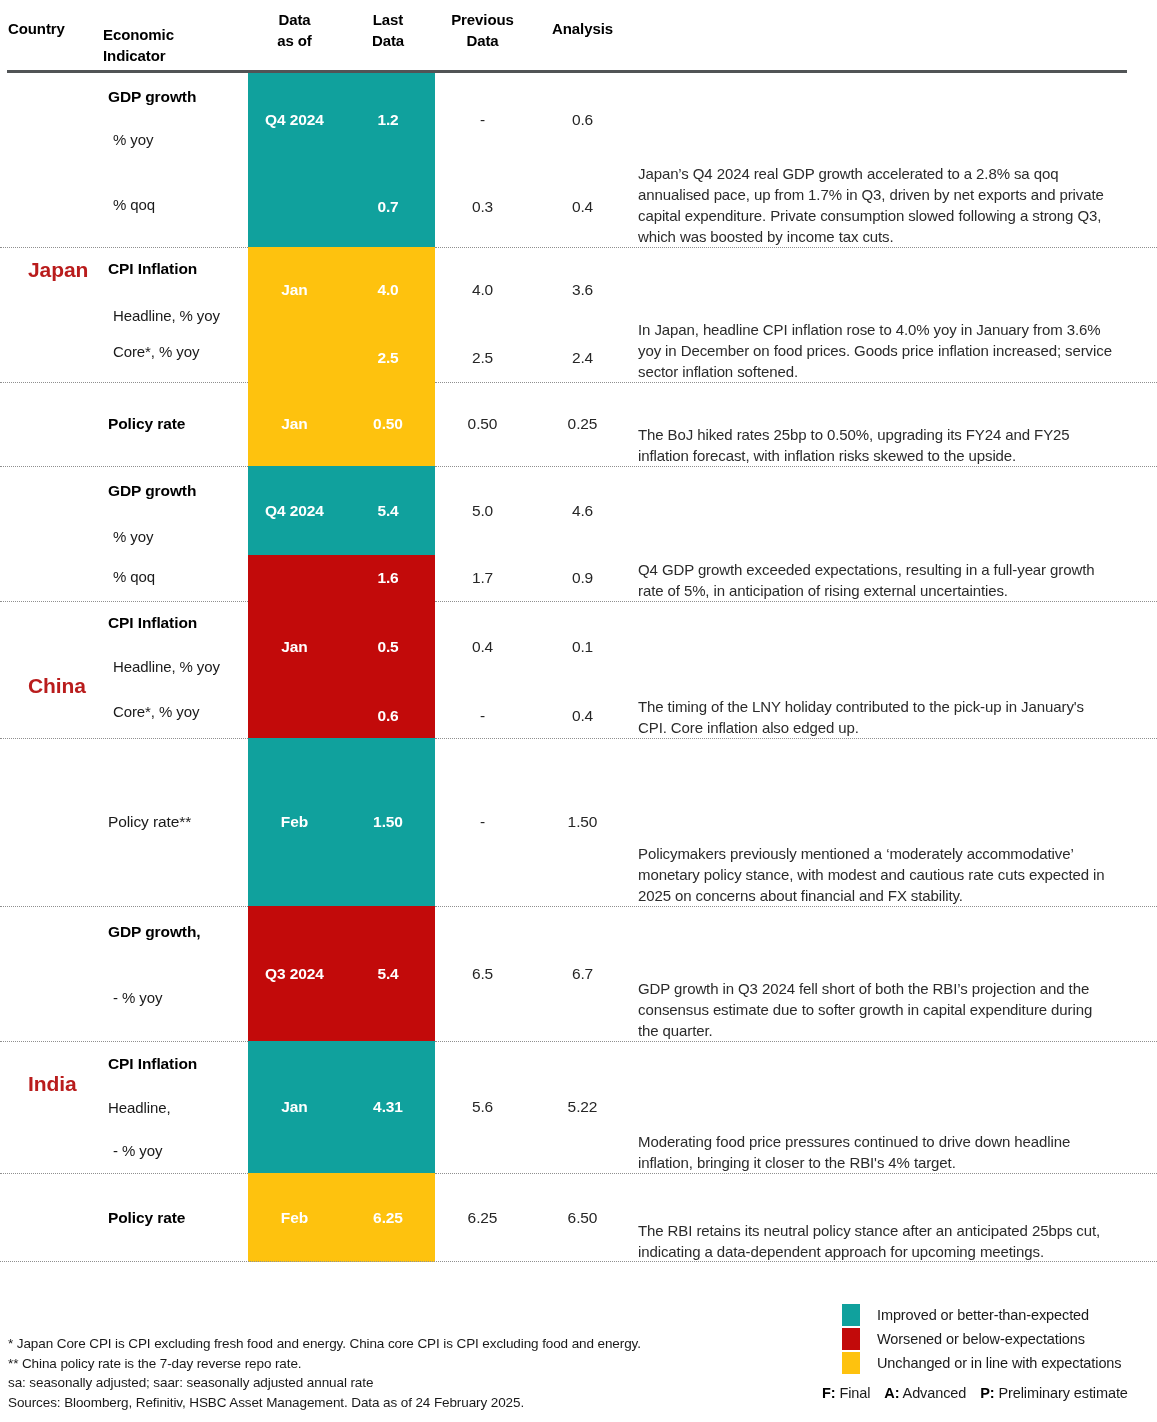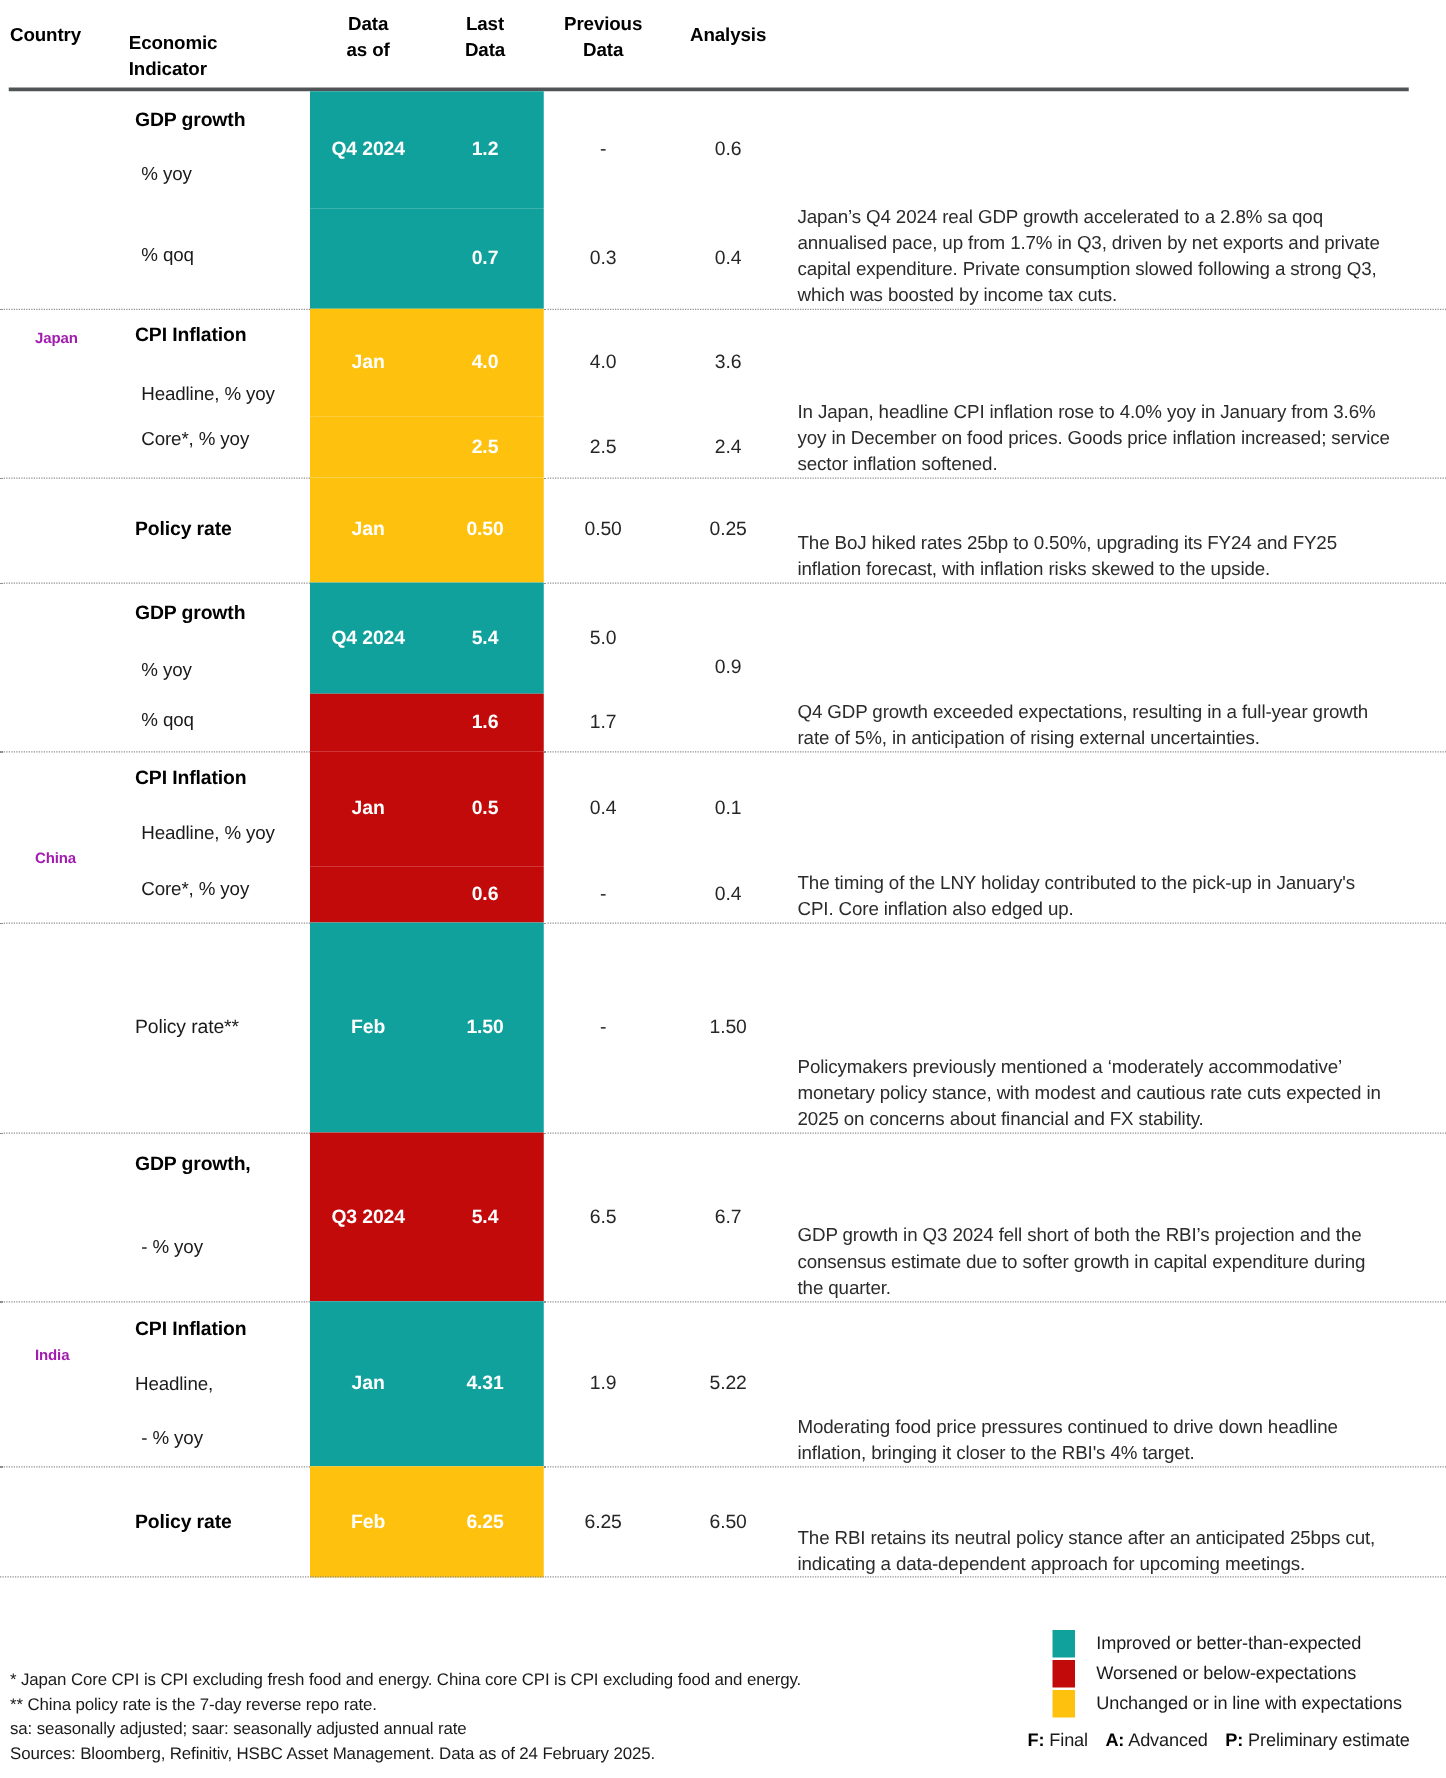--- a/index.html
+++ b/index.html
@@ -18,21 +18,21 @@
   .th-c span{display:inline-block;}
   .th-asof span{width:50px;}
   .th-last span{width:46px;}
   .th-one{padding-top:18px;text-align:center;}
   .th-prev span{width:78px;}
   .rule{height:3px;background:#515456;margin:0 30px 0 7px;}
 
   
   .group{position:relative;}
   .country-label{position:absolute;left:28px;top:50%;transform:translateY(-50%);
-                 font-weight:bold;font-size:12px;color:#a21caf;}
+                 font-weight:bold;font-size:21px;color:#b91c1c;}
   .block{position:relative;display:grid;grid-template-columns:100px 148px 187px 95px 105px 1fr;}
   .sep::before{content:"";position:absolute;top:0;left:0;width:248px;border-top:1.5px dotted #8f8f8f;}
   .sep::after{content:"";position:absolute;top:0;left:435px;right:0;border-top:1.5px dotted #8f8f8f;}
   .bottom-line{position:absolute;bottom:0;left:0;right:0;border-top:1.5px dotted #8f8f8f;}
 
   .c-ind{grid-column:2;position:relative;}
   .ind-title{position:absolute;left:8px;right:0;font-weight:bold;font-size:15.5px;color:#000;line-height:20px;}
   .ind-title.fw-normal{font-weight:normal;color:#1a1a1a;}
   .ind-title.vcenter{position:static;display:flex;align-items:center;height:100%;padding-left:8px;}
   .ind-title.vcenter span{font-weight:inherit;}
@@ -182,20 +182,21 @@
         <div class="seg red grow">
           <span class="asof"></span>
             <span class="val">1.6</span>
         </div>
       </div>
       <div class="c-cons">
         <div class="nr" style="height:89px">5.0</div>
         <div class="nr grow">1.7</div>
       </div>
       <div class="c-prev">
+        <div class="nr" style="height:89px">4.6</div>
         <div class="nr grow">0.9</div>
       </div>
       <div class="c-analysis">
           <div class="atext">Q4 GDP growth exceeded expectations, resulting in a full-year growth rate of 5%, in anticipation of rising external uncertainties.</div>
         </div>
     </div>
 
     <div class="block sep" style="height:137px">
       <div class="c-ind">
         <div class="ind-title" style="top:12px">CPI Inflation</div>
@@ -280,21 +281,21 @@
         <div class="ind-sub" style="top:57px;left:8px">Headline,</div>
         <div class="ind-sub" style="top:100px">- % yoy</div>
       </div>
       <div class="c-band">
         <div class="seg teal grow">
           <span class="asof">Jan</span>
             <span class="val">4.31</span>
         </div>
       </div>
       <div class="c-cons">
-          <div class="nr grow">1.9</div>
+          <div class="nr grow">5.6</div>
         </div>
       <div class="c-prev">
           <div class="nr grow">5.22</div>
         </div>
       <div class="c-analysis">
           <div class="atext">Moderating food price pressures continued to drive down headline inflation, bringing it closer to the RBI's 4% target.</div>
         </div>
     </div>
 
     <div class="block sep" style="height:89px">

